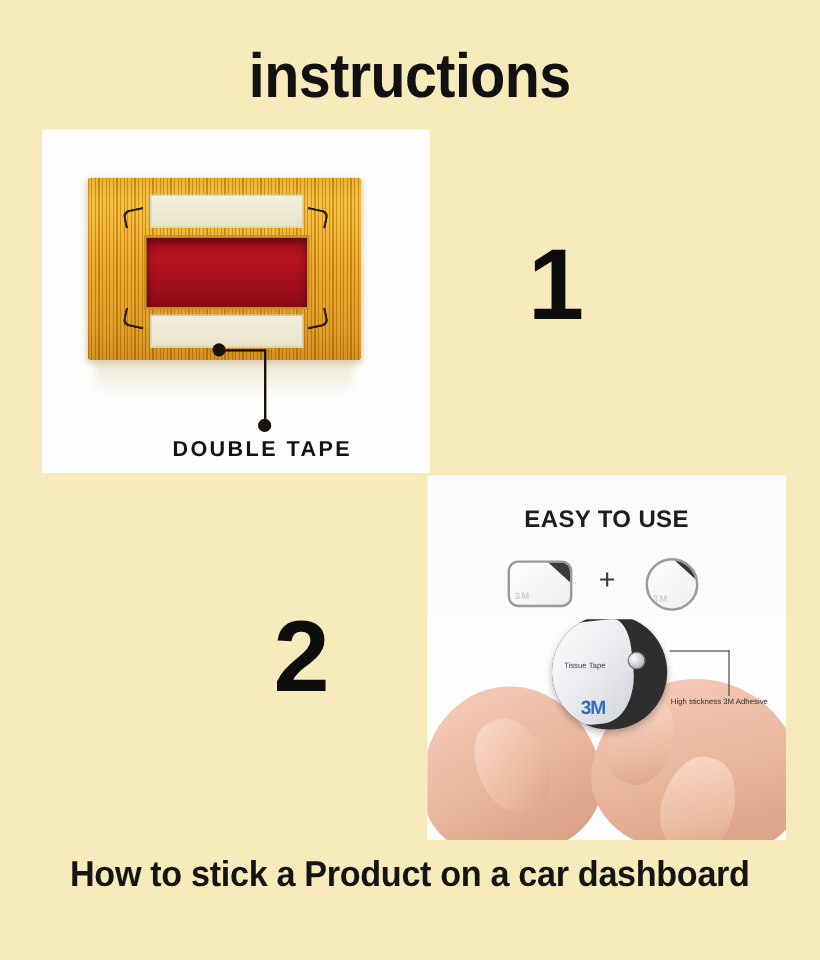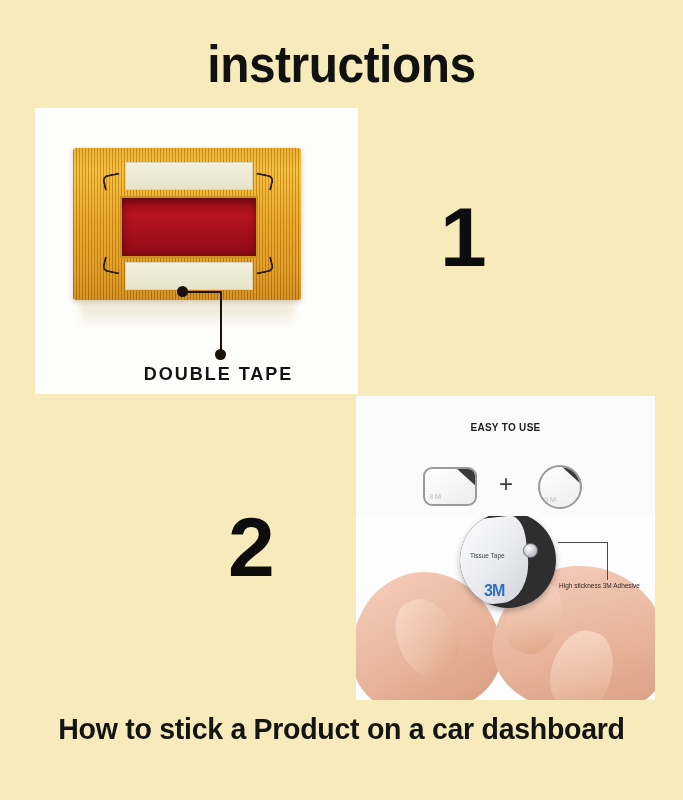--- a/index.html
+++ b/index.html
@@ -187,21 +187,21 @@
     height: 304px;
     background: #fbfbfb;
   }
 
   .easy-heading {
     position: absolute;
     left: 0;
     top: 26px;
     width: 299px;
     text-align: center;
-    font-size: 10px;
+    font-size: 20px;
     font-weight: bold;
     letter-spacing: 0.3px;
     color: #1d1d1d;
   }
   .easy-sub {
     position: absolute;
     left: 0;
     top: 46px;
     width: 299px;
     text-align: center;

